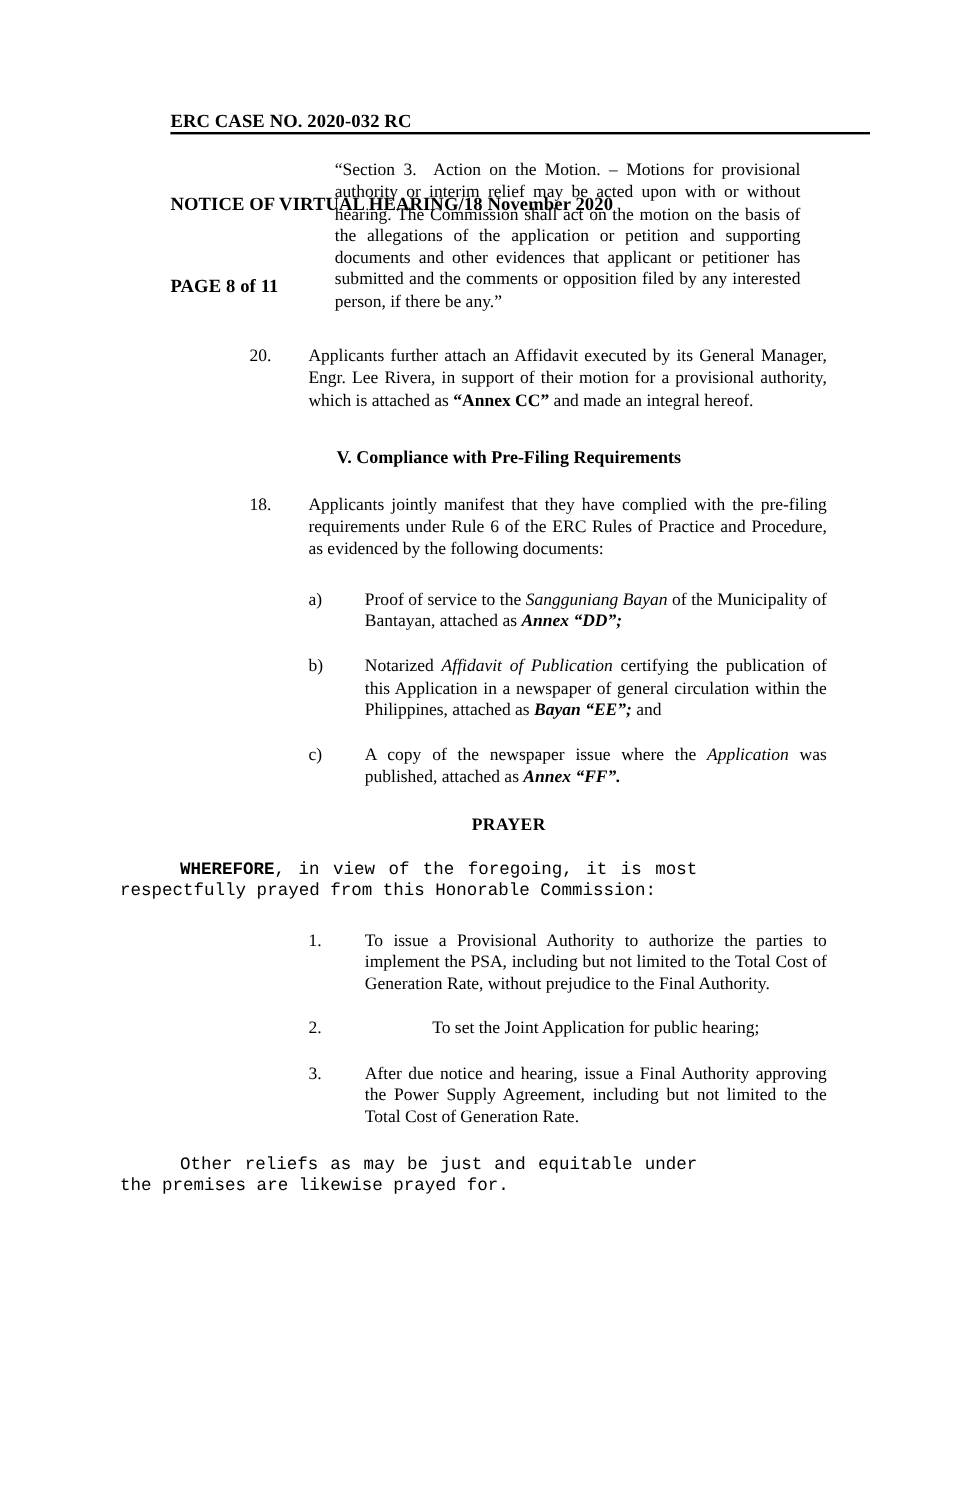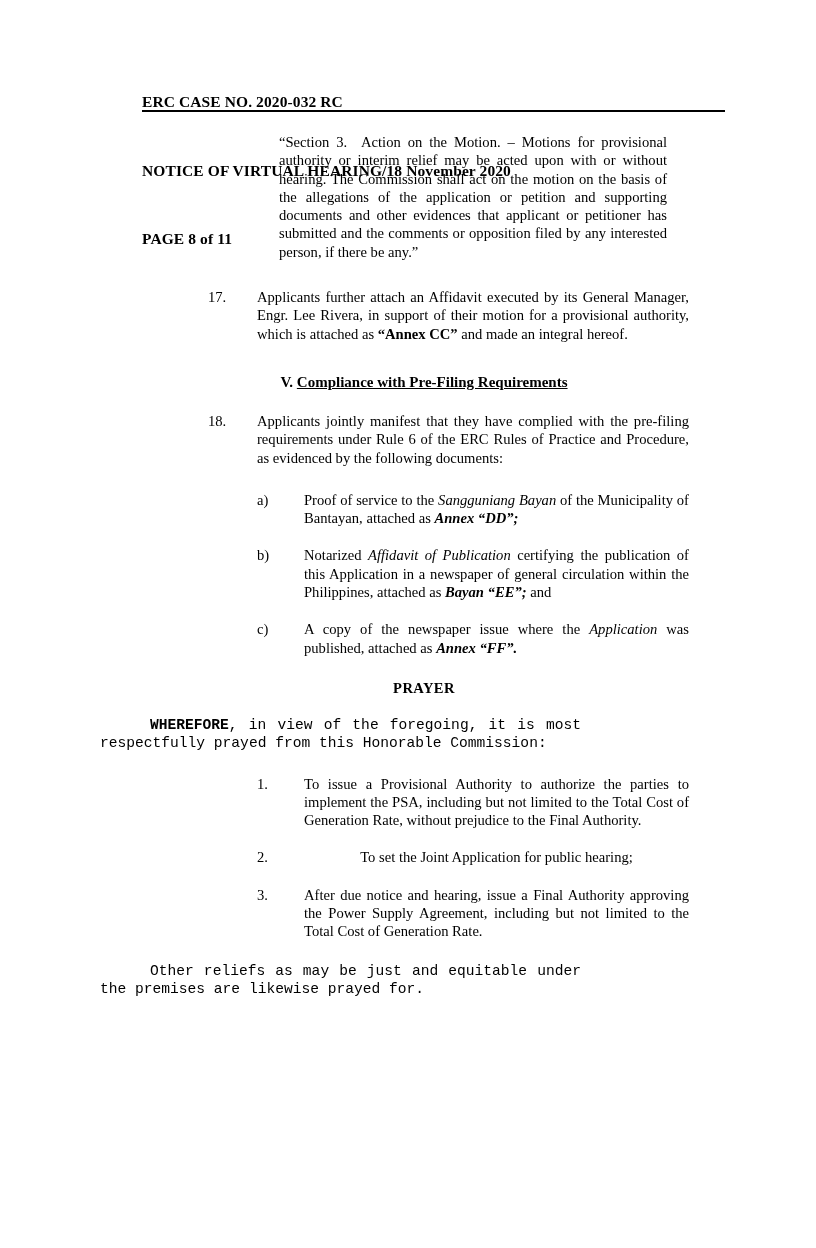--- a/index.html
+++ b/index.html
@@ -103,21 +103,21 @@
 
   
   .section-heading {
     margin: 0;
     width: 816px;
     text-align: center;
     font-size: 15px;
     font-weight: bold;
     line-height: 19px;
   }
-  .section-heading .u { text-decoration: underline; }
+  .section-heading .u { }
 
   
   .prayer-heading {
     width: 816px;
     text-align: center;
     font-size: 14.6px;
     font-weight: bold;
     letter-spacing: 0.4px;
     line-height: 19px;
   }
@@ -150,21 +150,21 @@
   </div>
   <div class="header-rule"></div>
 
   <div class="body">
 
     <div class="quote-block"><span>“</span><span>Section 3.</span>&nbsp;&nbsp;<span>Action on the Motion.</span><span> – </span><span>Motions for provisional authority or interim relief may be acted upon with or without hearing.  The Commission shall act on the motion on the basis of the allegations of the application or petition and supporting documents and other evidences that applicant or petitioner has submitted and the comments or opposition filed by any interested person, if there be any.”</span></div>
 
     <div style="height:27px"></div>
 
     <div class="clause">
-      <div class="num">17.</div>
+      <div class="num">20.</div>
       <div class="txt"><span>Applicants further attach an Affidavit executed by its General Manager, Engr. Lee Rivera, in support of their motion for a provisional authority, which is attached as </span><b>“Annex CC”</b><span> and made an integral hereof.</span></div>
     </div>
 
     <div style="height:30px"></div>
 
     <div class="section-heading"><span>V. </span><span class="u">Compliance with Pre-Filing Requirements</span></div>
 
     <div style="height:20px"></div>
 
     <div class="clause">

